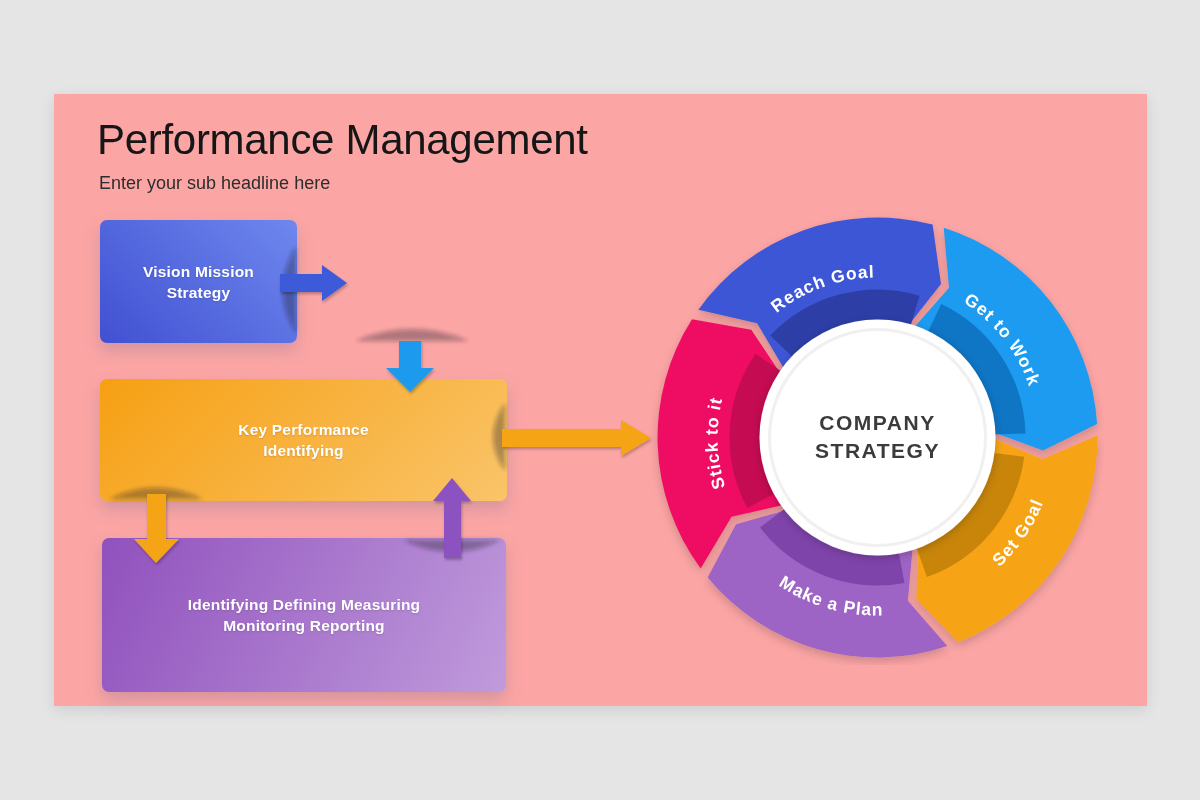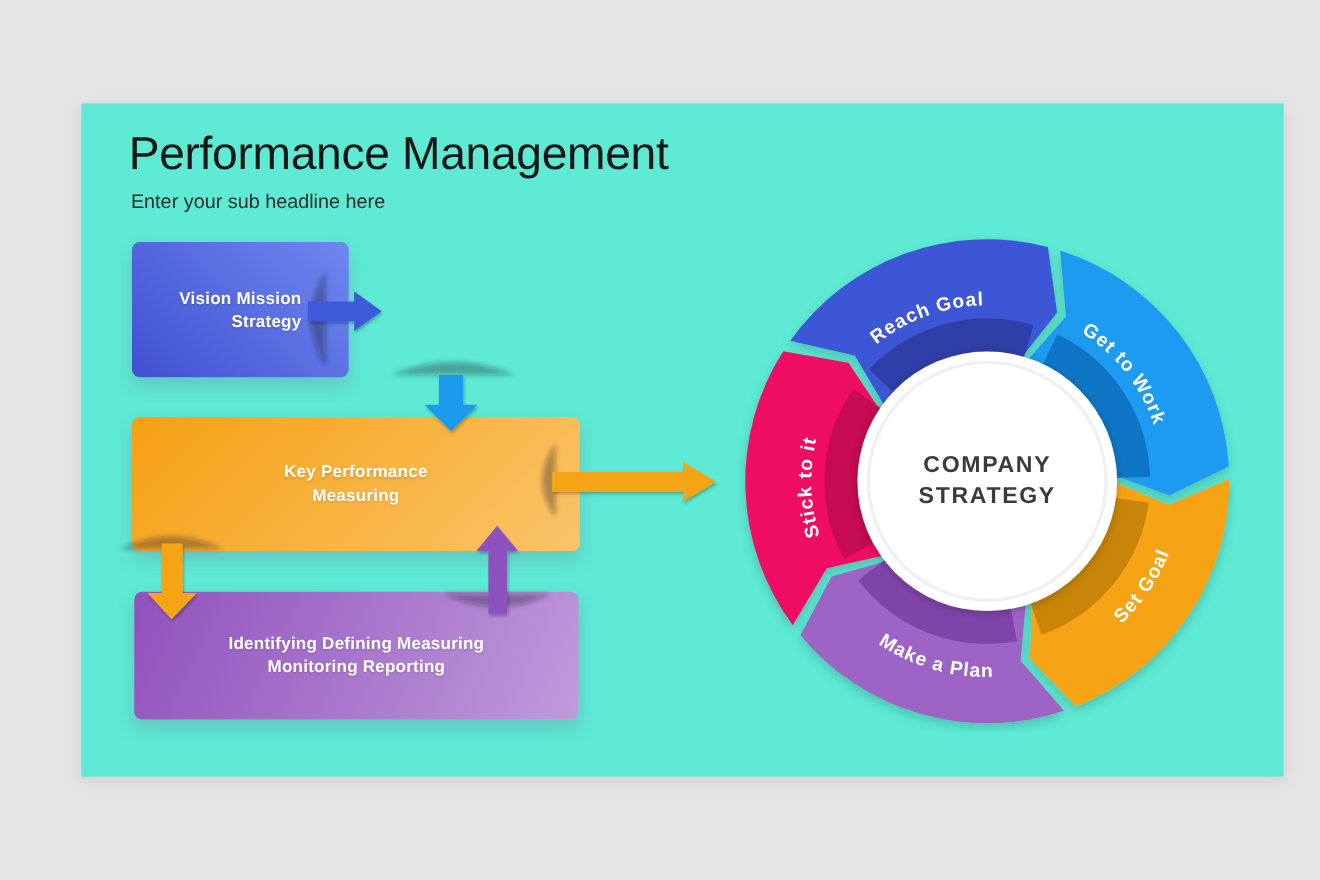--- a/index.html
+++ b/index.html
@@ -1,30 +1,30 @@
 <!DOCTYPE html>
 <html><head>
 <meta charset="utf-8">
 <style>
   html,body{margin:0;padding:0;}
   body{width:1200px;height:800px;overflow:hidden;font-family:"Liberation Sans",sans-serif;}
   .stage{position:relative;width:1200px;height:800px;background:#E6E5E6;}
-  .slide{position:absolute;left:54px;top:94px;width:1093px;height:612px;background:#5eead4;
-         box-shadow:0 4px 14px rgba(0,0,0,0.10);margin-left:20px;}
+  .slide{position:absolute;left:54px;top:94px;width:1093px;height:612px;background:#fca5a5;
+         box-shadow:0 4px 14px rgba(0,0,0,0.10);}
   .title{position:absolute;left:43px;top:22px;font-size:42px;font-weight:500;color:#161616;
          letter-spacing:-0.3px;}
   .subtitle{position:absolute;left:45px;top:79px;font-size:18px;color:#2d2d2d;}
   .box{position:absolute;border-radius:7px;display:flex;align-items:center;justify-content:center;
        text-align:center;box-shadow:0 8px 16px rgba(110,110,140,0.28);}
   .box .bl{color:#FFFFFF;font-weight:bold;font-size:15.5px;line-height:21px;letter-spacing:0.2px;
        text-shadow:0 1px 2px rgba(0,0,0,0.15);}
-  .b1{left:46px;top:126px;width:197px;height:123px;text-align:right;}
+  .b1{left:46px;top:126px;width:197px;height:123px;}
   .b2{left:264px;top:124px;width:187px;height:125px;}
   .b3{left:46px;top:285px;width:407px;height:122px;}
-  .b4{left:48px;top:444px;width:404px;height:116px;}
+  .b4{left:48px;top:444px;width:404px;height:154px;}
   .cycle{position:absolute;left:596px;top:116px;width:455px;height:455px;}
   .overlay{position:absolute;left:0;top:0;width:1200px;height:800px;pointer-events:none;}
   .arc-label{fill:#FFFFFF;font-family:"Liberation Sans",sans-serif;font-size:17.5px;
        font-weight:bold;letter-spacing:1px;text-anchor:middle;}
   .center-t{font-family:"Liberation Sans",sans-serif;font-size:21px;font-weight:bold;
        letter-spacing:1.5px;text-anchor:middle;}
 </style>
 </head>
 <body>
 
@@ -38,21 +38,21 @@
       <div class="bl">
         <div>Vision Mission</div>
         <div>Strategy</div>
       </div>
     </div>
 
 
     <div class="box b3" style="background:linear-gradient(135deg,#F6A013 0%,#FAC469 100%)">
       <div class="bl">
         <div>Key Performance</div>
-        <div>Measuring</div>
+        <div>Identifying</div>
       </div>
     </div>
 
     <div class="box b4" style="background:linear-gradient(115deg,#9051BD 0%,#C09BDC 100%)">
       <div class="bl">
         <div>Identifying Defining Measuring</div>
         <div>Monitoring Reporting</div>
       </div>
     </div>
 

